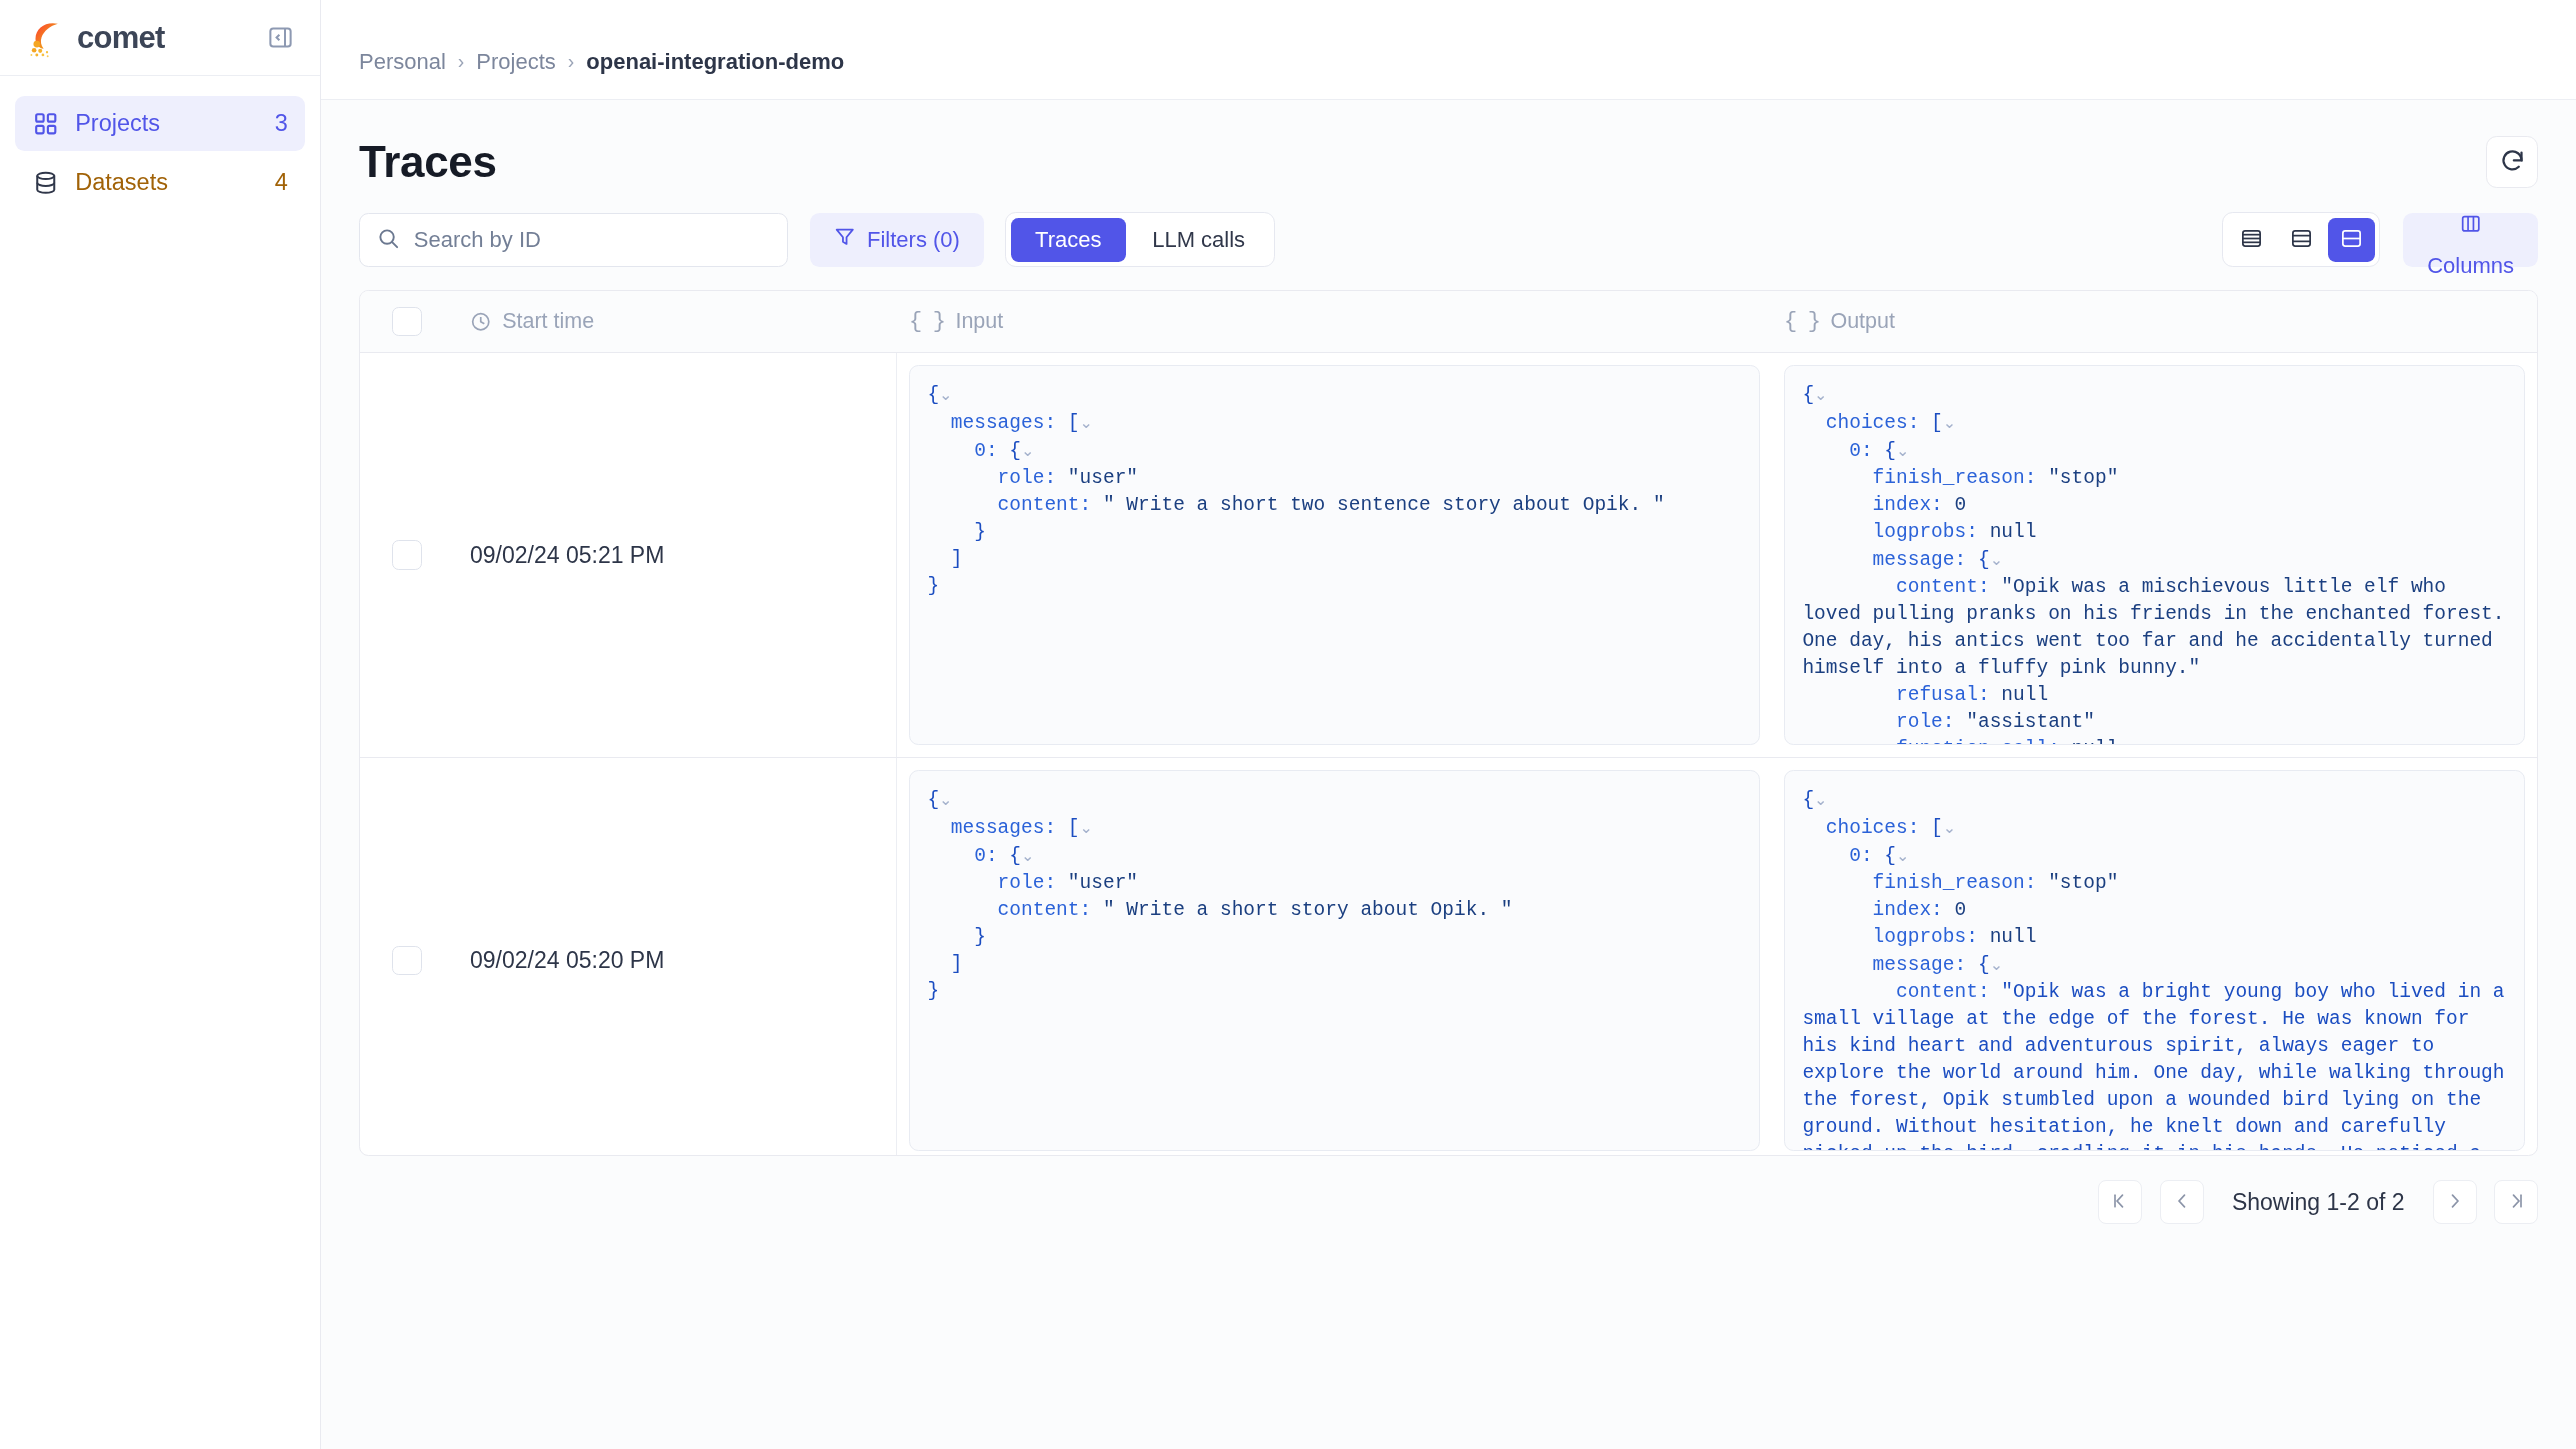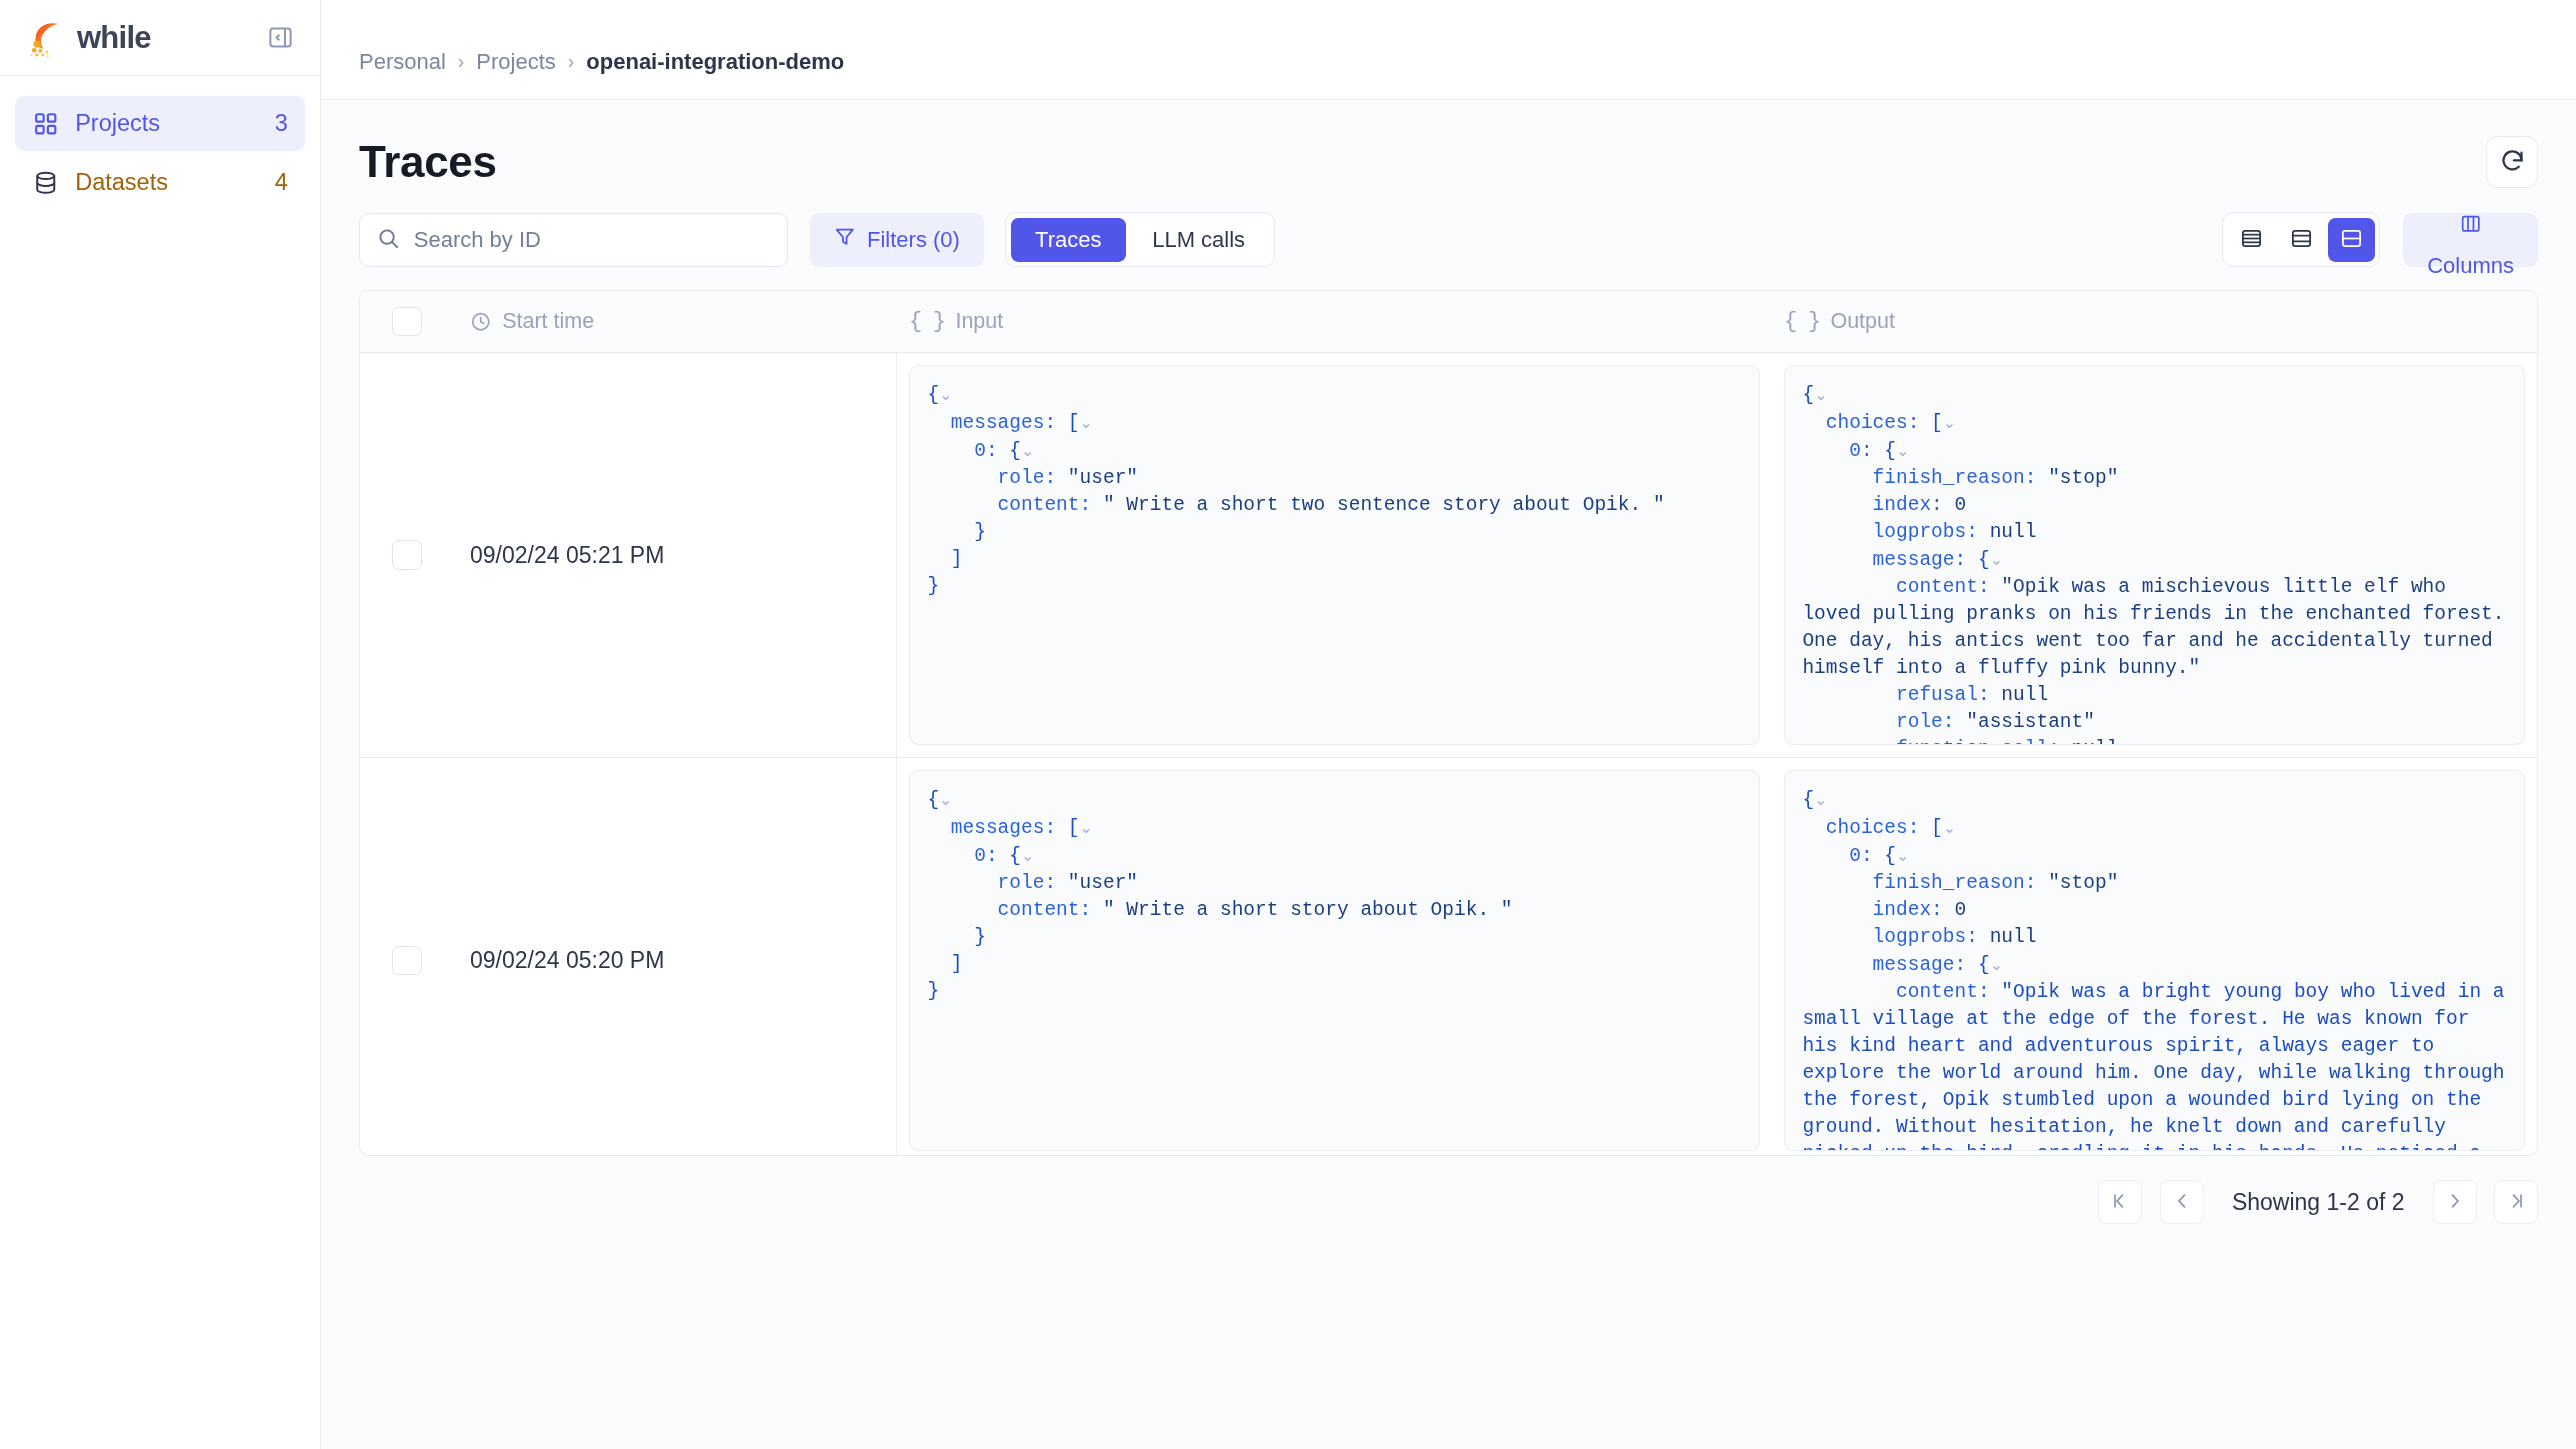--- a/index.html
+++ b/index.html
@@ -242,21 +242,21 @@
             <circle cx="16" cy="40" r="5" fill="#f5a623"></circle>
             <circle cx="12" cy="49" r="3.4" fill="#f5a623"></circle>
             <circle cx="21" cy="50" r="3" fill="#f6b42e"></circle>
             <circle cx="16" cy="56" r="2.2" fill="#f6b42e"></circle>
             <circle cx="25" cy="56" r="2" fill="#f7c03f"></circle>
             <circle cx="31" cy="52" r="1.7" fill="#f7c03f"></circle>
             <circle cx="32" cy="58" r="1.4" fill="#f9cc55"></circle>
             <circle cx="8" cy="56" r="1.4" fill="#f9cc55"></circle>
           </svg>
         </span>
-        <span class="brand-name">while</span>
+        <span class="brand-name">comet</span>
       </div>
       <div class="collapse-btn">
         <svg width="27" height="27" viewBox="0 0 24 24" fill="none" stroke="#8d99b2" stroke-width="1.8">
           <rect x="3" y="4" width="18" height="16" rx="2.5"></rect>
           <line x1="16" y1="4" x2="16" y2="20"></line>
           <polyline points="11,9.5 8.5,12 11,14.5"></polyline>
         </svg>
       </div>
     </div>
     <div class="nav">

